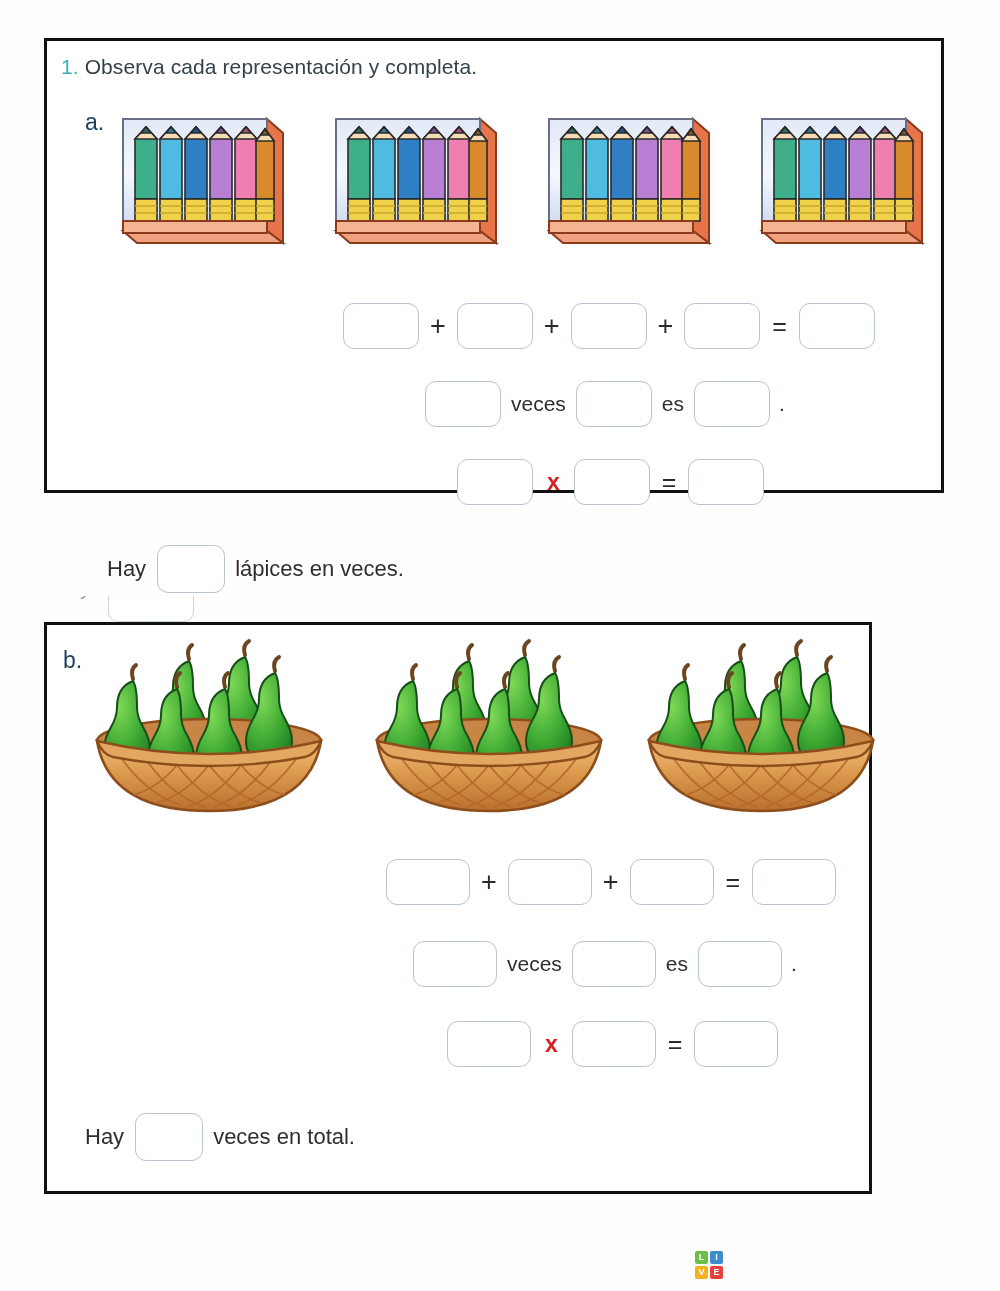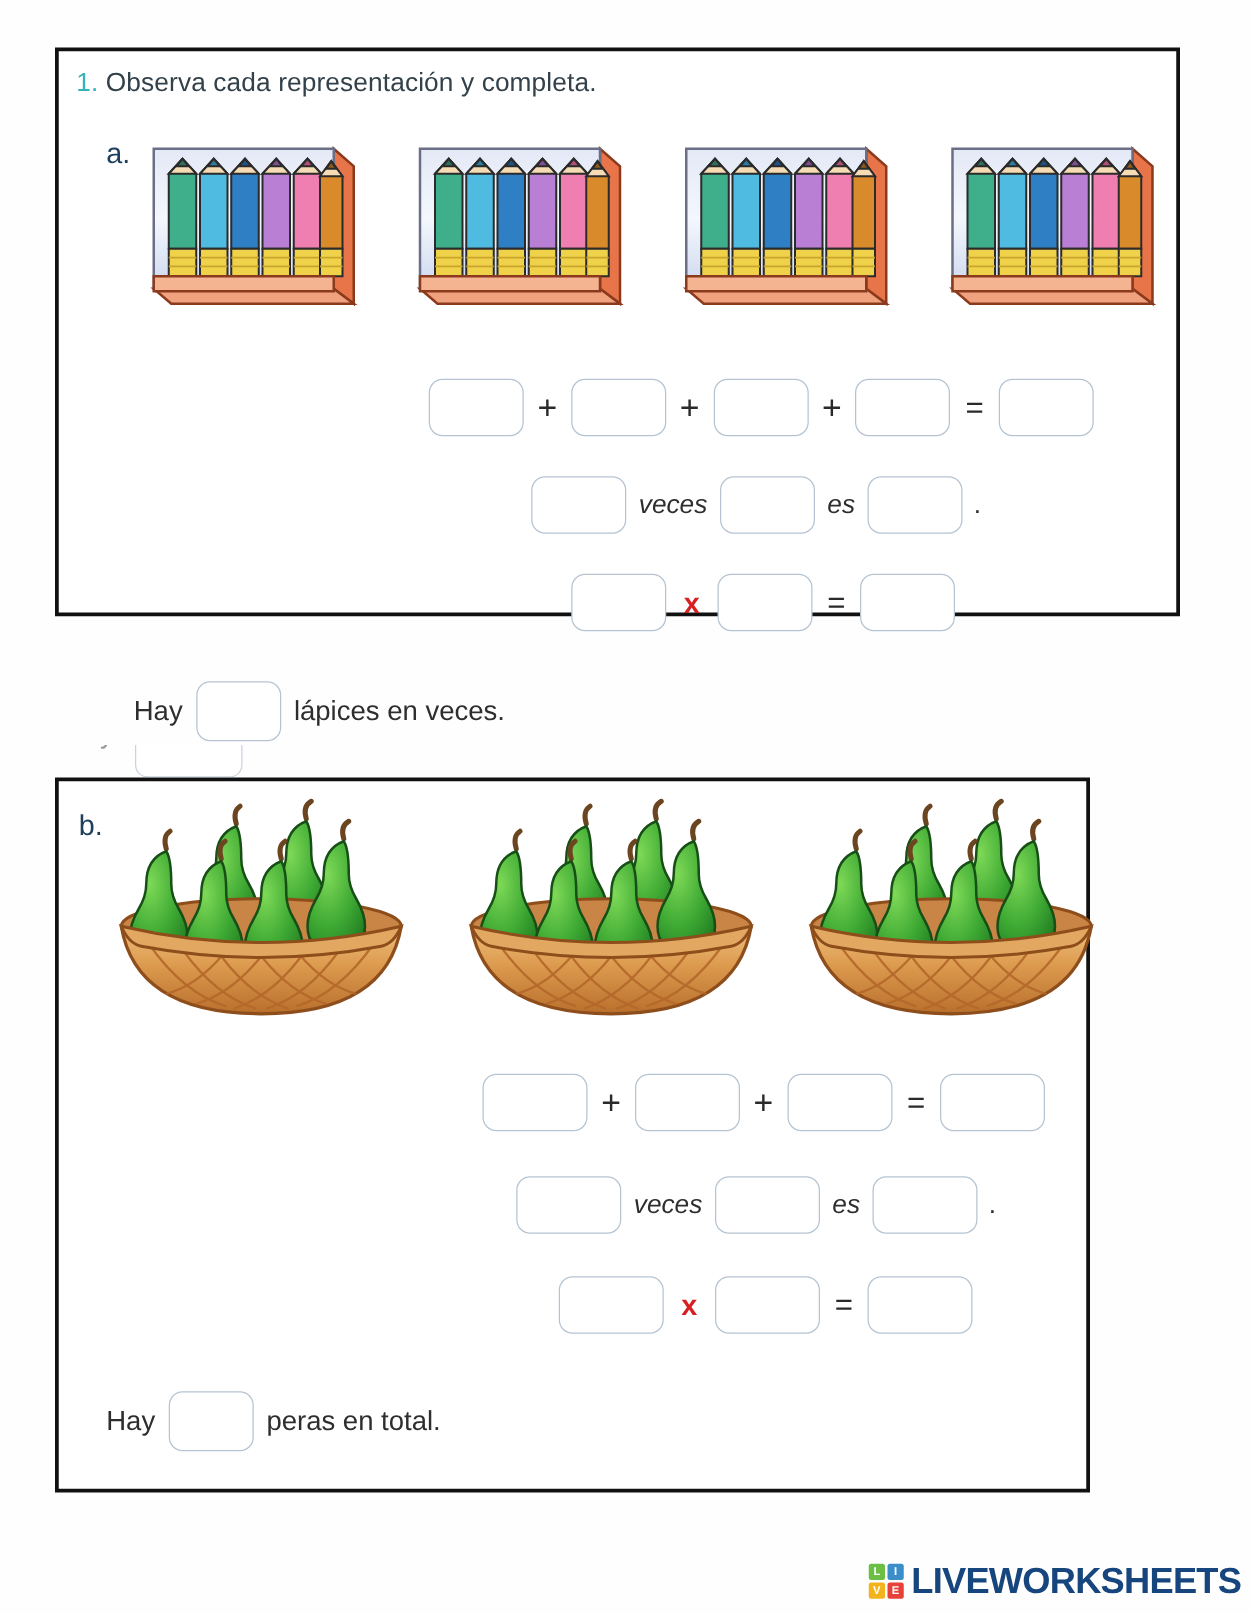--- a/index.html
+++ b/index.html
@@ -101,21 +101,20 @@
   .op.times {
     color: #d81f22;
     font-weight: bold;
     font-size: 23px;
     padding: 0 14px;
   }
   .word {
     font-size: 21px;
     color: #2e2e2e;
     padding: 0 10px;
-    font-style: italic;
   }
   .dot {
     font-size: 21px;
     color: #2e2e2e;
     padding-left: 9px;
   }
 
   .haytext {
     position: absolute;
     display: flex;
@@ -705,28 +704,27 @@
       <span class="ansbox wide"></span>
       <span class="op times">x</span>
       <span class="ansbox wide"></span>
       <span class="op eq">=</span>
       <span class="ansbox wide"></span>
     </div>
 
     <div class="haytext" id="b-total-line" style="left:38px; top:488px;">
       <span class="lbl">Hay</span>
       <span class="ansbox hay"></span>
-      <span class="tail">peras en total.</span>
+      <span class="tail">veces en total.</span>
     </div>
 
   </div>
 
   <div id="footer-logo">
     <div class="logo-tiles">
       <span class="t-l">L</span>
       <span class="t-i">I</span>
       <span class="t-v">V</span>
       <span class="t-e">E</span>
     </div>
-    <span class="logo-word">LIVEWORKSHEETS</span>
   </div>
 
 </div>
 
 </body></html>

